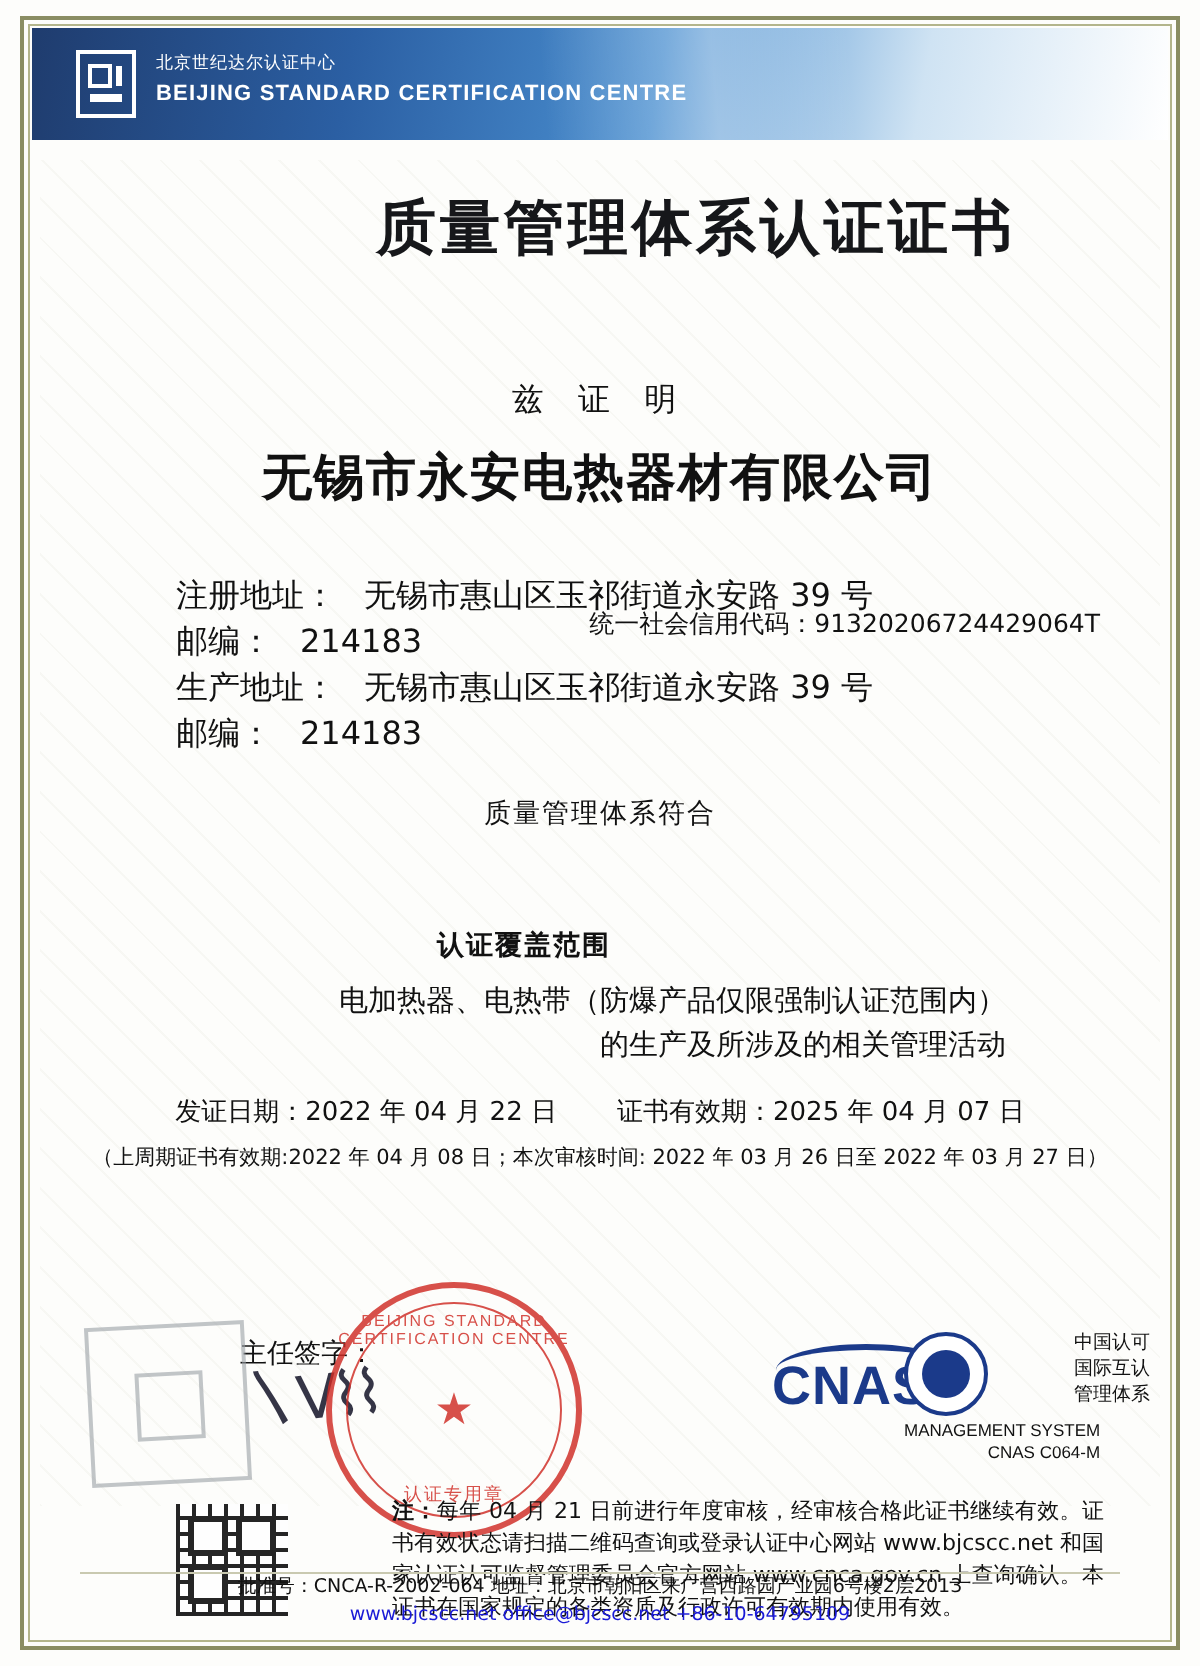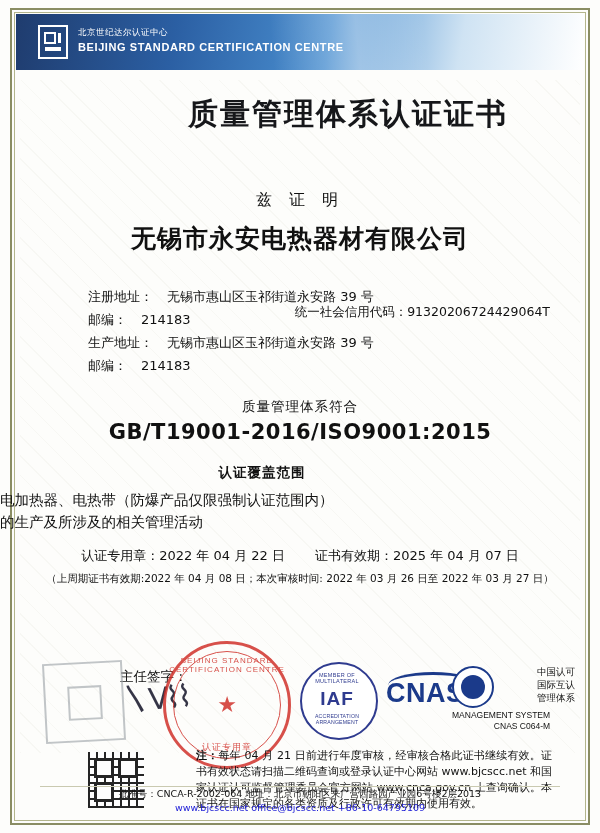--- a/index.html
+++ b/index.html
@@ -118,21 +118,21 @@
     position: absolute;
     right: 50px; top: 262px;
     font-family: "DejaVu Sans", sans-serif;
     font-size: 12.5px;
     color: #111;
     margin-top: 42px;
   }
   .field {
     position: absolute;
     font-family: "DejaVu Sans", sans-serif;
-    font-size: 13px;
+    font-size: 16px;
     color: #111;
     white-space: nowrap;
   }
   .field .label { display: inline-block; }
   .field .value { display: inline-block; margin-left: 14px; }
 
   .f-regaddr { left: 88px; top: 288px; }
   .f-regzip  { left: 88px; top: 311px; }
   .f-proaddr { left: 88px; top: 334px; }
   .f-prozip  { left: 88px; top: 357px; }
@@ -166,21 +166,21 @@
     font-family: "DejaVu Sans", sans-serif;
     font-weight: bold;
     font-size: 13.5px;
     letter-spacing: 1px;
     color: #111;
   }
   .scope-line1, .scope-line2 {
     position: absolute;
     left: 0;
     width: 503px;
-    text-align: left;
+    text-align: right;
     font-family: "DejaVu Sans", sans-serif;
     font-size: 14.5px;
     color: #111;
   }
   .scope-line1 { top: 491px; }
   .scope-line2 { top: 513px; }
 
   .dates-row {
     position: absolute;
     left: 0; top: 547px;
@@ -477,54 +477,47 @@
     <span class="label">邮编：</span><span class="value">214183</span>
   </div>
   <div class="field f-proaddr">
     <span class="label">生产地址：</span><span class="value">无锡市惠山区玉祁街道永安路 39 号</span>
   </div>
   <div class="field f-prozip">
     <span class="label">邮编：</span><span class="value">214183</span>
   </div>
 
   <div class="conform-label">质量管理体系符合</div>
-  <div class="standard">GB/T19001-2016/ISO9001:2015</div>
 
   <div class="scope-label">认证覆盖范围</div>
   <div class="scope-line1">电加热器、电热带（防爆产品仅限强制认证范围内）</div>
   <div class="scope-line2">的生产及所涉及的相关管理活动</div>
 
   <div class="dates-row">
-    <span>认证专用章：</span><span>2022 年 04 月 22 日</span><span class="gap"></span><span>证书有效期：</span><span>2025 年 04 月 07 日</span>
+    <span>发证日期：</span><span>2022 年 04 月 22 日</span><span class="gap"></span><span>证书有效期：</span><span>2025 年 04 月 07 日</span>
   </div>
   <div class="prev-row">（上周期证书有效期:2022 年 04 月 08 日；本次审核时间: 2022 年 03 月 26 日至 2022 年 03 月 27 日）</div>
 
   <div class="sign-label">主任签字：</div>
   <div class="signature">〵ᐯ⌇⌇</div>
 
   <div class="stamp-square"></div>
 
   <div class="seal">
     <div class="seal-text-top">BEIJING STANDARD CERTIFICATION CENTRE</div>
     <div class="seal-star">★</div>
     <div class="seal-text-bottom">认证专用章</div>
   </div>
 
   <div class="qr">
     <div class="qr-inner"></div>
     <div class="qr-inner2"></div>
     <div class="qr-inner3"></div>
   </div>
 
-  <div class="iaf">
-    <div class="iaf-circle"></div>
-    <div class="iaf-top">MEMBER OF MULTILATERAL</div>
-    <div class="iaf-text">IAF</div>
-    <div class="iaf-bottom">ACCREDITATION ARRANGEMENT</div>
-  </div>
 
   <div class="cnas-swoosh"></div>
   <div class="cnas">CNAS</div>
 
   <div class="cnas-logo">
     <div class="cnas-logo-inner"></div>
   </div>
   <div class="cnas-cn">中国认可<br>国际互认<br>管理体系</div>
   <div class="cnas-en">
     <div>MANAGEMENT SYSTEM</div>

